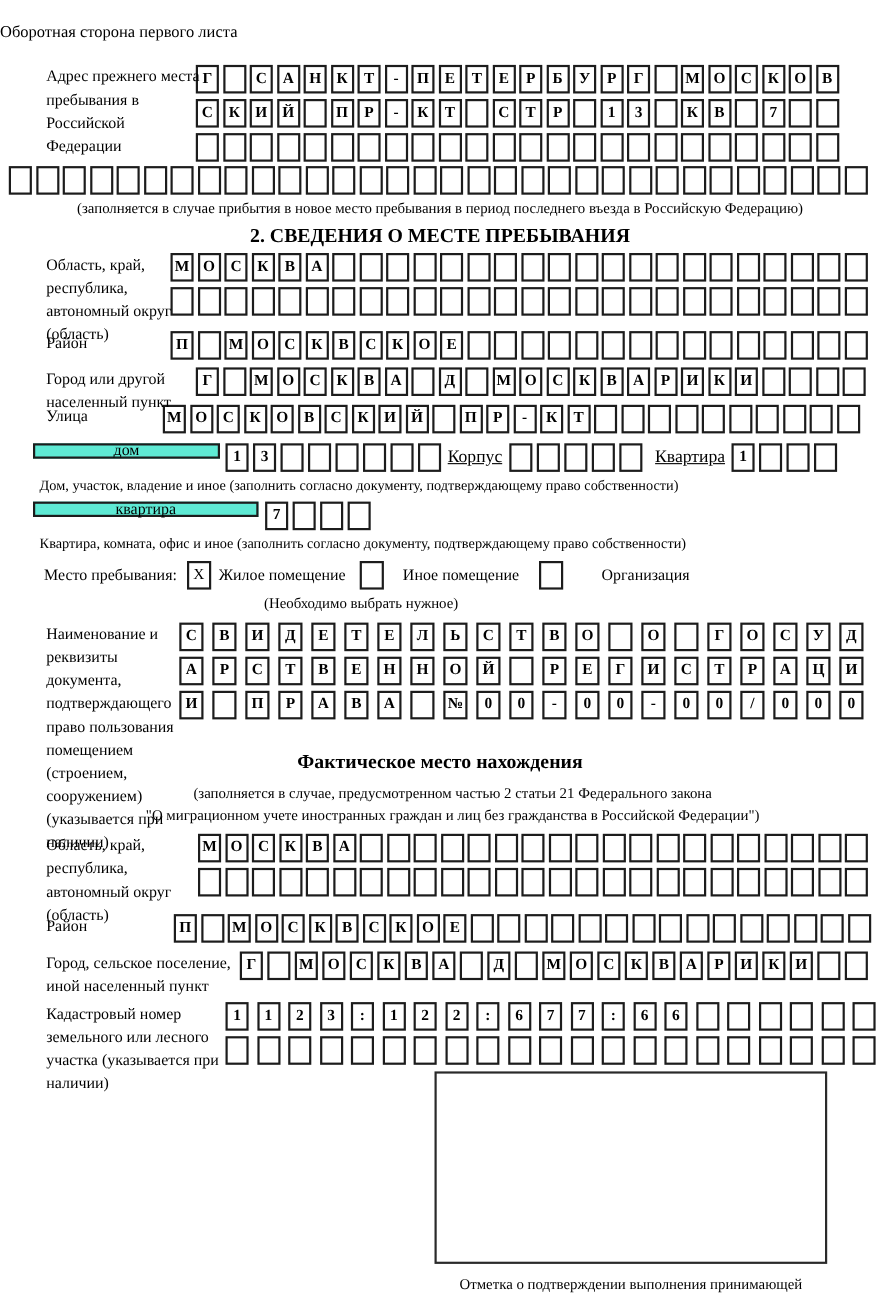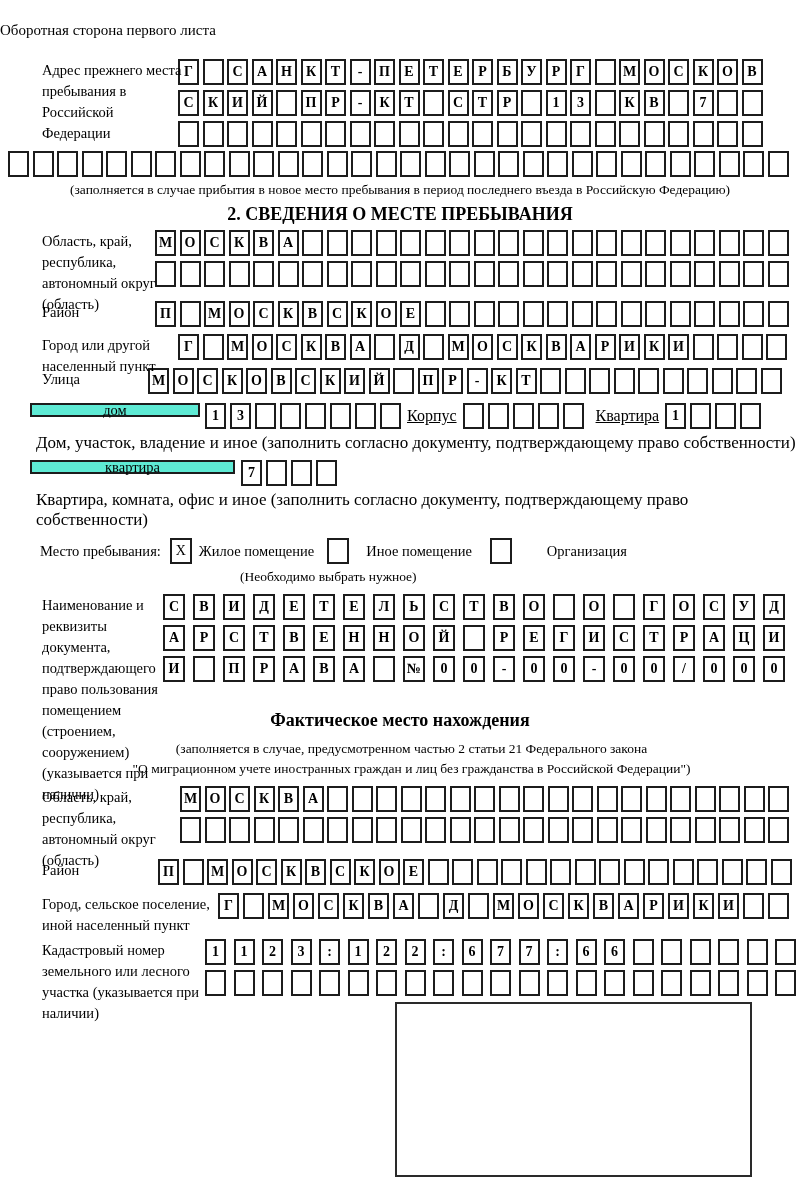--- a/index.html
+++ b/index.html
@@ -31,21 +31,21 @@
   .note-center{margin-top:5px;text-align:center;font-size:13.5px;}
   .section-title{margin-top:6px;text-align:center;font-size:18px;font-weight:bold;}
   .mt5{margin-top:5px}.mt7{margin-top:7px}.mt8{margin-top:8px}.mt9{margin-top:9px}
   .mt14{margin-top:14px}.mt16{margin-top:16px}.mt20{margin-top:20px}.mt28{margin-top:28px}
   
   .inline-row{display:flex;align-items:flex-start;margin-left:30px;}
   .wide-box{flex:none;height:14px;box-sizing:border-box;border:2px solid #1c1c1c;
     display:flex;align-items:center;justify-content:center;font-size:14.5px;background:#5eead4;}
   .w170{width:170px}.w205{width:205px}
   .inline-label{flex:none;font-size:16px;line-height:26px;padding:0 6px;text-decoration:underline;}
-  .side-note{margin:4px 0 0 36px;font-size:17px;}
+  .side-note{margin:4px 0 0 36px;font-size:13px;}
   
   .mesto-row{display:flex;align-items:center;margin:8px 0 0 40px;font-size:14.5px;}
   .checkbox{flex:none;width:22px;height:26px;box-sizing:border-box;border:2px solid #1c1c1c;
     display:inline-flex;align-items:center;justify-content:center;font-size:14px;background:#fff;}
   .vybor-note{margin:5px 0 0 240px;font-size:13.5px;}
   .fact-note{text-align:center;font-size:13.5px;line-height:20px;padding-left:23px;}
   
   .stamp-wrap{width:357px;margin:6px 0 0 395px;}
   .stamp-box{width:357px;height:175px;box-sizing:border-box;border:2px solid #2a2a2a;background:#fff;}
   .stamp-note{margin-top:9px;text-align:center;font-size:13.5px;line-height:20px;}

